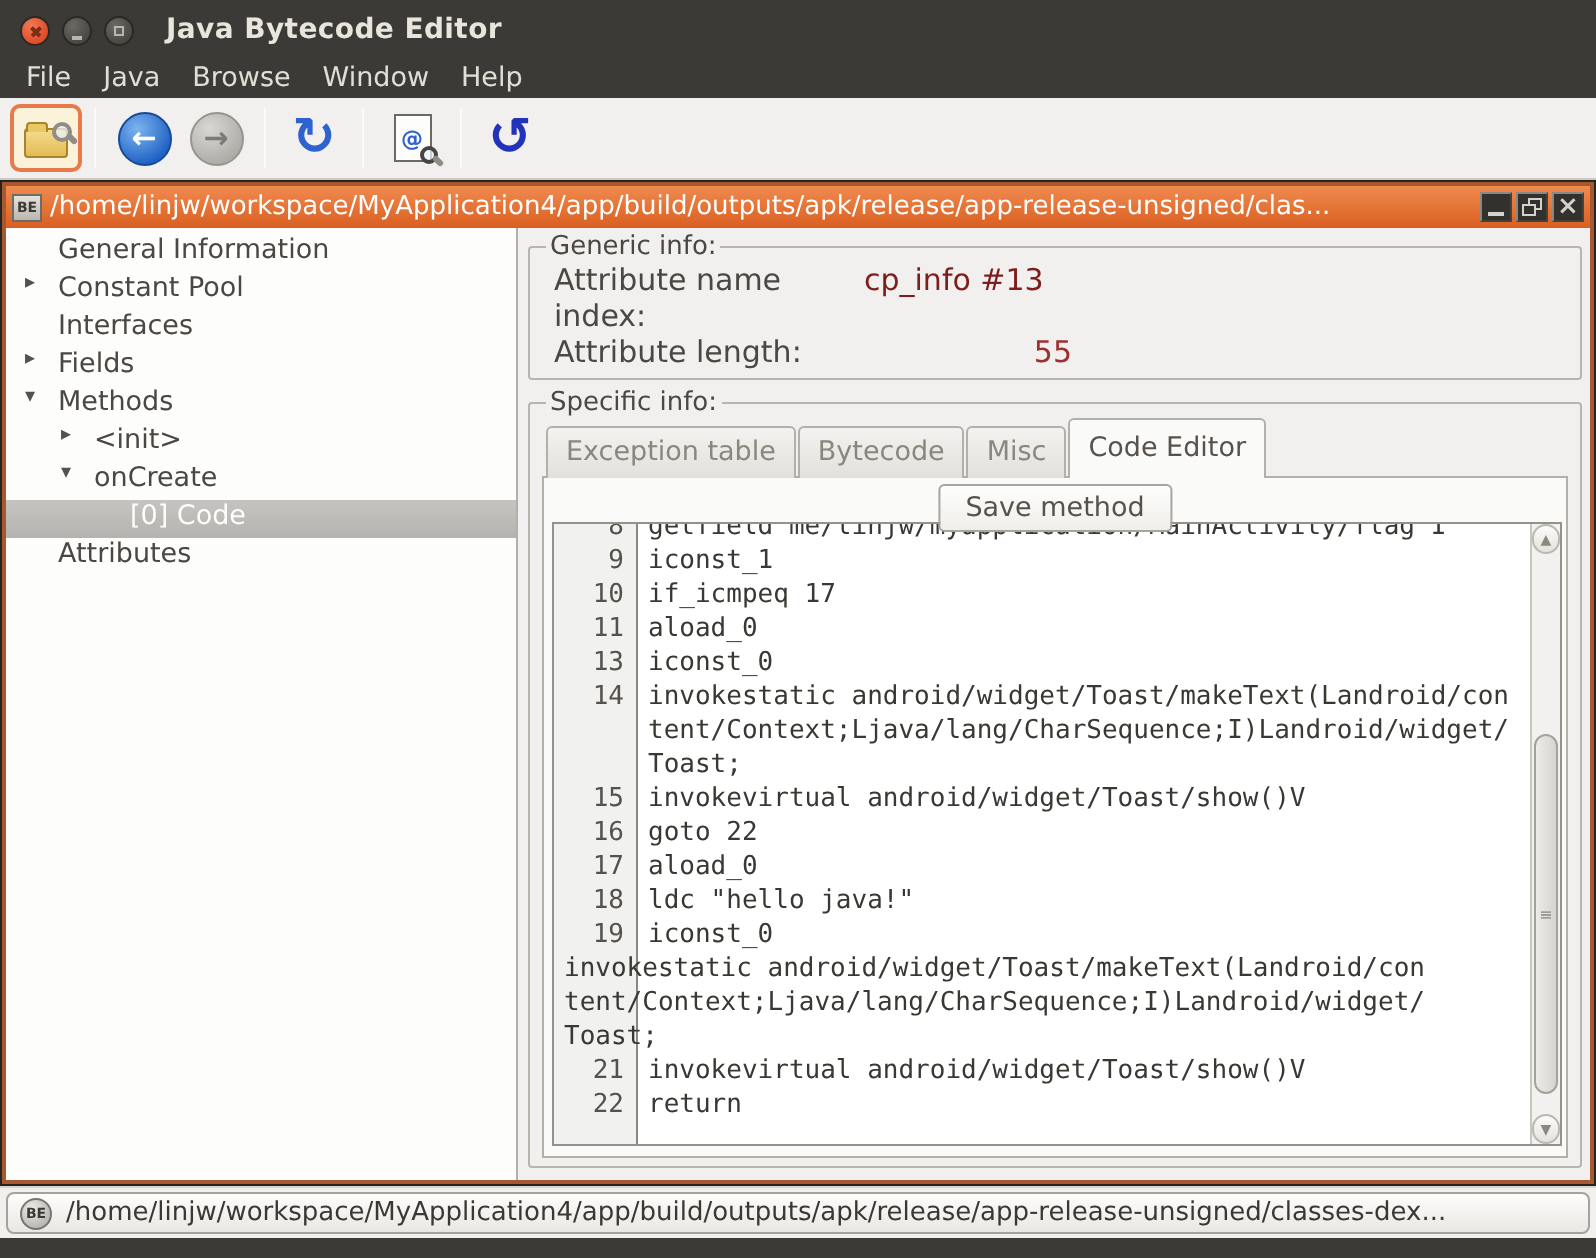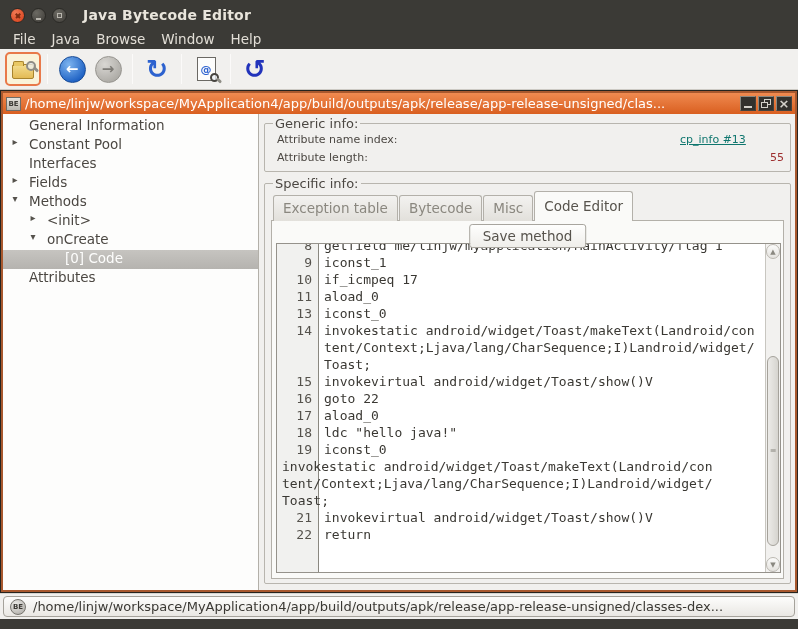--- a/index.html
+++ b/index.html
@@ -59,24 +59,24 @@
   .trow.lvl1 .arrow { margin-left:22px; }
   .trow.lvl2 .arrow { margin-left:40px; }
   .trow .tlabel { margin-left:6px; }
   .trow.selected { background:linear-gradient(#c6c4c0,#b5b3af); color:#fdfdfc; }
 
   
   .rpanel { flex:1; background:#f1f0ee; padding:2px 4px 6px 5px; display:flex; flex-direction:column; min-width:0; }
   fieldset { border:1px solid #b8b5ae; border-radius:2px; padding:0 6px 4px 6px; }
   legend { font-size:13px; color:#4b4742; padding:0 2px; margin-left:2px; }
   .generic { flex:none; margin-bottom:4px; }
-  .ginfo-row { display:flex; font-size:11px; color:#4b4742; line-height:18px; padding-left:6px;justify-content:space-between; }
+  .ginfo-row { display:flex; font-size:15px; color:#4b4742; line-height:18px; padding-left:6px; }
   .ginfo-label { width:155px; flex:none; }
   .ginfo-val { width:104px; }
-  .ginfo-val.link { color:#0f766e; text-decoration:underline; cursor:pointer; }
+  .ginfo-val.link { color:#7f1d1d; cursor:pointer; }
   .ginfo-val.num { color:#9e2f2f; text-align:right; }
 
   .specific { flex:1; display:flex; flex-direction:column; min-height:0; }
   .tabs { display:flex; align-items:flex-end; height:30px; margin-left:2px; position:relative; z-index:2; }
   .tab { font-size:13.5px; color:#8a877f; background:linear-gradient(#f3f2f0,#e2e0db); border:1px solid #b3b0a9; border-bottom:none; border-radius:3px 3px 0 0; padding:4px 9px 4px 9px; height:26px; margin-right:1px; white-space:nowrap; }
   .tab.active { background:#fafaf8; color:#57534c; height:30px; padding-top:6px; position:relative; }
   .tab.active::after { content:""; position:absolute; left:0; right:0; bottom:-1px; height:2px; background:#fafaf8; }
   .tabpanel { flex:1; border:1px solid #b3b0a9; background:#fafaf8; position:relative; min-height:0; margin-top:-1px; }
   .savebtn { position:absolute; top:3px; left:50%; transform:translateX(-50%); z-index:3; font-size:13.5px; color:#57534c; background:linear-gradient(#fefefd,#efeeea); border:1px solid #a8a59e; border-radius:3px; padding:3px 13px; font-family:inherit; }
 

